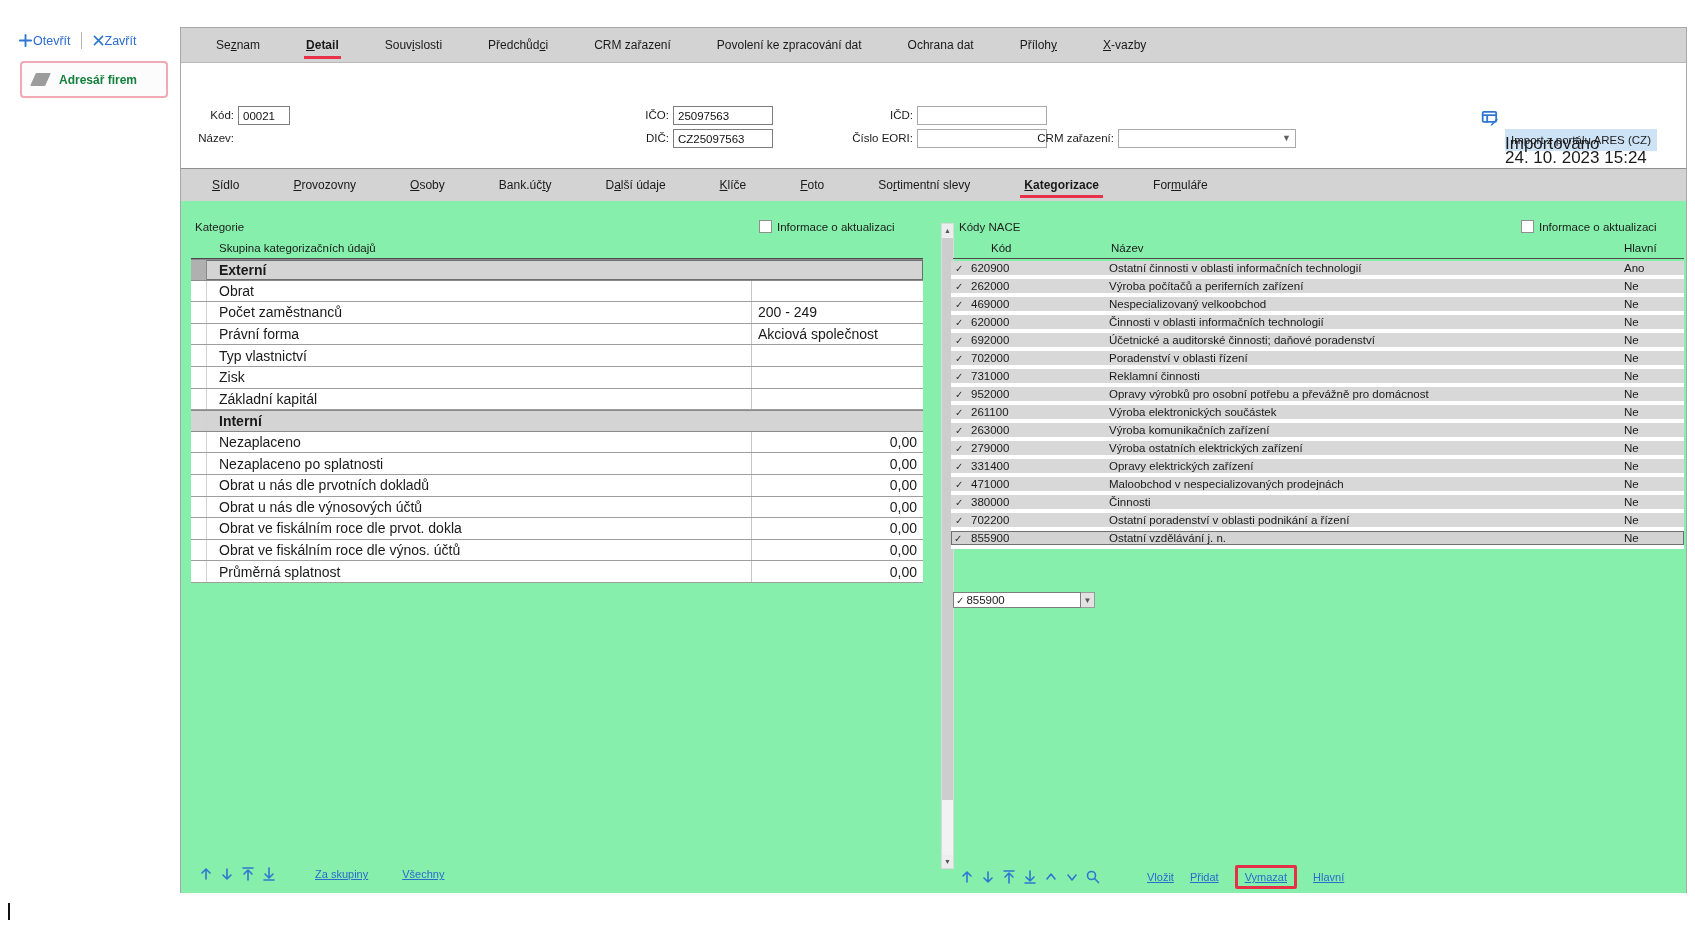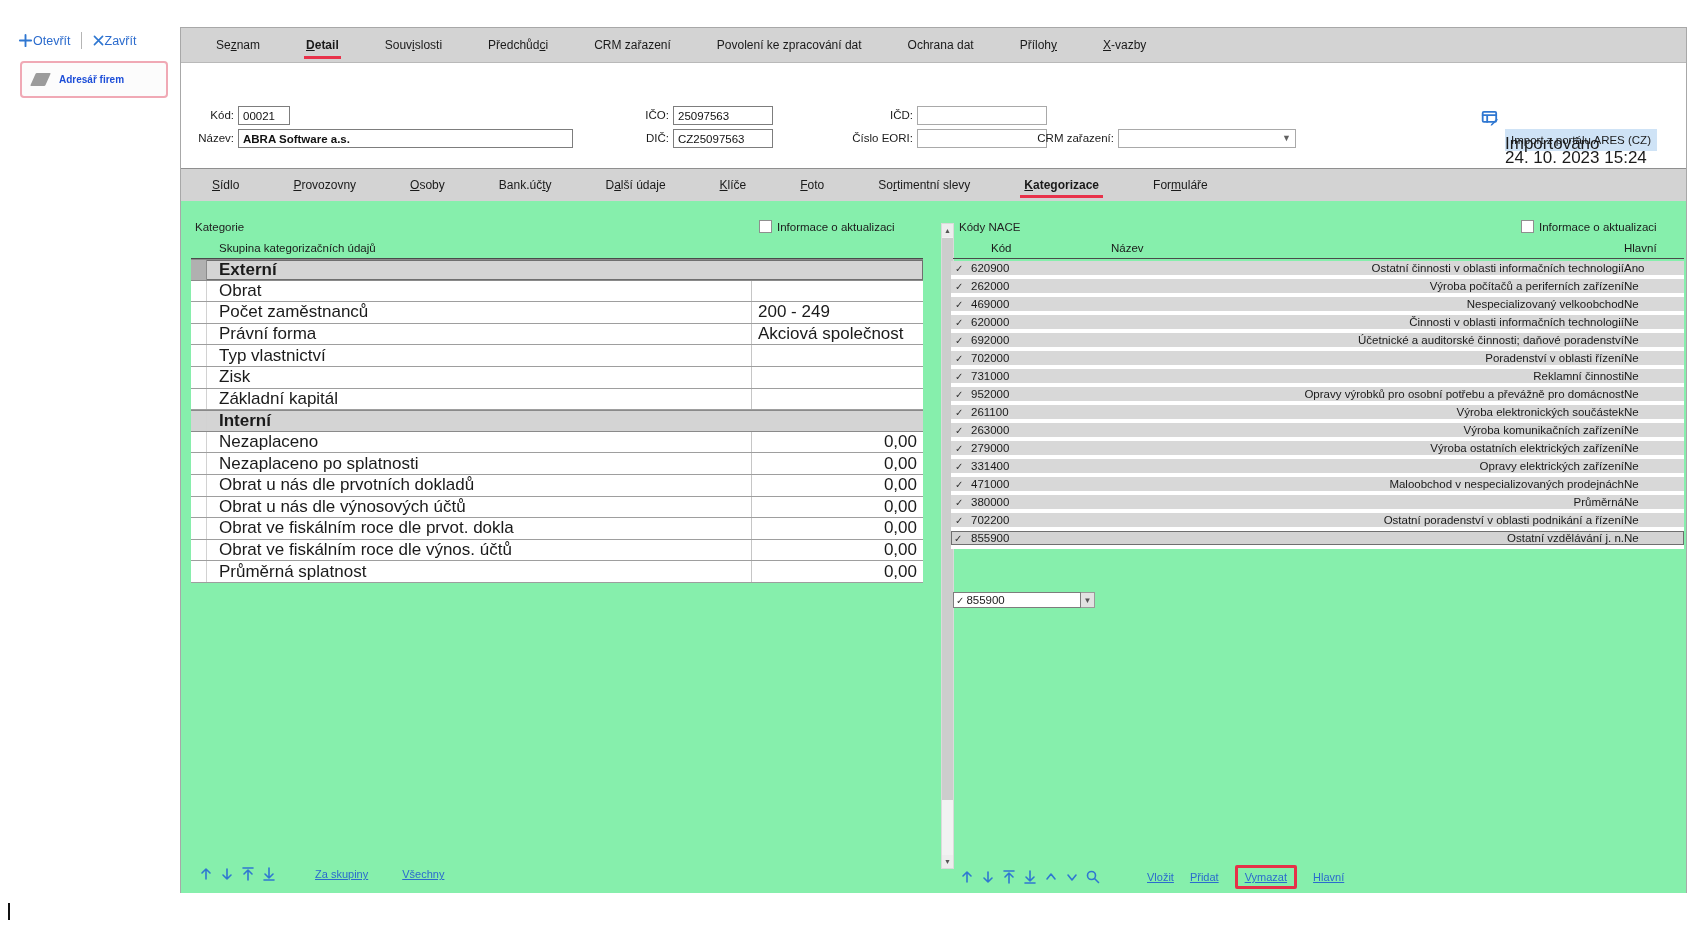--- a/index.html
+++ b/index.html
@@ -5,21 +5,21 @@
   * { box-sizing: border-box; margin: 0; padding: 0; }
   html,body { width:1695px; height:926px; background:#fff; font-family:"Liberation Sans","DejaVu Sans",sans-serif; color:#1a1a1a; }
   .app { position:relative; width:1695px; height:926px; overflow:hidden; }
 
   
   .side-toolbar { position:absolute; left:18px; top:32px; display:flex; align-items:center; gap:10px; }
   .side-btn { display:flex; align-items:center; gap:0; color:#2b6bcd; font-size:12.5px; cursor:default; }
   .vsep { width:1px; height:17px; background:#b5b5b5; }
   .module-card { position:absolute; left:20px; top:61px; width:148px; height:37px; border:2px solid #f0a9b5; border-radius:4px; background:#fcfcfc; display:flex; align-items:center; padding-left:11px; gap:11px; }
   .para-icon { width:15px; height:13px; background:#9c9c9c; transform:skewX(-24deg); border-radius:1px; }
-  .module-label { font-weight:bold; font-size:10px; color:#1d4ed8; }
+  .module-label { font-weight:bold; font-size:12px; color:#15803d; }
   .text-cursor { position:absolute; left:8px; top:903px; width:2px; height:17px; background:#111; }
 
   
   .window { position:absolute; left:180px; top:27px; width:1507px; height:866px; background:#fff; border:1px solid #a8a8a8; }
 
   .tabbar { position:absolute; left:0; top:0; width:100%; height:35px; background:#d3d3d3; border-bottom:1px solid #b9b9b9; display:flex; align-items:stretch; padding-left:12px; }
   .tab { padding:0 23px; display:flex; align-items:center; font-size:12px; position:relative; }
   .tab .accel, .subtab .accel { text-decoration:underline; }
   .tab.active { font-weight:bold; }
   .tab.active .tab-text { position:relative; }
@@ -43,21 +43,21 @@
   .content { position:absolute; left:0; top:173px; width:100%; height:692px; background:#86efac; }
 
   .panel-title { position:absolute; font-size:11.5px; color:#222; }
   .cb-wrap { position:absolute; display:flex; align-items:center; gap:5px; }
   .checkbox { width:13px; height:13px; border:1px solid #8f8f8f; background:#fff; }
   .cb-label { font-size:11.5px; }
 
   
   .cat-head { position:absolute; left:10px; top:36px; width:732px; height:22px; border-bottom:1px solid #4a4a4a; display:flex; align-items:center; padding-left:28px; font-size:11.5px; }
   .cat-table { position:absolute; left:10px; top:58px; width:732px; }
-  .crow { display:flex; height:21.6px; border-bottom:1px solid #9e9e9e; align-items:center; font-size:17px; background:#fff; }
+  .crow { display:flex; height:21.6px; border-bottom:1px solid #9e9e9e; align-items:center; font-size:14px; background:#fff; }
   .crow .gut { width:16px; align-self:stretch; border-right:1px solid #d2d2d2; }
   .crow .lab { width:544px; padding-left:12px; align-self:stretch; display:flex; align-items:center; }
   .crow .val { width:172px; padding-left:6px; align-self:stretch; display:flex; align-items:center; border-left:1px solid #c6c6c6; }
   .crow.group { background:#d4d4d4; font-weight:bold; border-bottom:1px solid #8a8a8a; border-top:1px solid #8a8a8a; }
   .crow.group .val { border-left:none; }
   .crow.group.selected { box-shadow:inset 0 0 0 1px #6f6f6f; }
   .crow.group.selected .gut { background:#b0b0b0; border-right:1px solid #8a8a8a; }
   .crow.num .val { justify-content:flex-end; padding-right:6px; }
 
   
@@ -68,21 +68,21 @@
   
   .nace-head { position:absolute; left:772px; top:36px; width:731px; height:22px; border-bottom:1px solid #4a4a4a; display:flex; align-items:center; font-size:11.5px; }
   .nace-head .c0 { width:14px; }
   .nace-head .c1 { width:142px; padding-left:24px; }
   .nace-head .c2 { flex:1; padding-left:2px; }
   .nace-head .c3 { width:60px; }
   .nace-table { position:absolute; left:770px; top:60px; width:733px; }
   .nrow { display:flex; align-items:center; height:18px; border-bottom:4px solid #fff; background:#d8d8d8; font-size:11.5px; }
   .nrow .chk { width:14px; padding-left:4px; font-size:10px; color:#333; }
   .nrow .code { width:142px; padding-left:6px; }
-  .nrow .name { flex:1; padding-left:2px;text-align:right; }
+  .nrow .name { flex:1; padding-left:2px; }
   .nrow .main { width:60px; }
   .nrow.selected { box-shadow:inset 0 0 0 1px #6f6f6f; background:#d3d3d3; }
   .nrow.selected .chk { padding-left:3px; }
   .code-box { display:flex; align-items:center; width:128px; height:16px; background:#fff; border:1px solid #7d7d7d; margin-left:1px; }
   .code-box .chk2 { font-size:10px; color:#333; padding:0 2px 0 2px; }
   .code-box .ctext { flex:1; font-size:11.5px; }
   .code-dd { width:14px; height:16px; background:#e2e2e2; border:1px solid #9a9a9a; border-left:none; font-size:8px; color:#555; display:flex; align-items:center; justify-content:center; }
 
   
   .footer { position:absolute; display:flex; align-items:center; }
@@ -157,21 +157,20 @@
 
         <div class="tab">
           <span class="tab-text"><span></span><span class="accel">X</span><span>-vazby</span></span>
         </div>
       </div>
 
     <div class="formarea">
       <label class="f-label" style="left:0;top:46px;width:53px;">Kód:</label>
       <input class="f-input" style="left: 57px; top: 43px; width: 52px;" value="00021">
       <label class="f-label" style="left:0;top:69px;width:53px;">Název:</label>
-      <input class="f-input bold" style="left: 57px; top: 66px; width: 335px;" value="ABRA Software a.s.">
 
       <label class="f-label" style="left:408px;top:46px;width:80px;">IČO:</label>
       <input class="f-input" style="left: 492px; top: 43px; width: 100px;" value="25097563">
       <label class="f-label" style="left:408px;top:69px;width:80px;">DIČ:</label>
       <input class="f-input" style="left: 492px; top: 66px; width: 100px;" value="CZ25097563">
 
       <label class="f-label" style="left:642px;top:46px;width:90px;">IČD:</label>
       <input class="f-input" style="left: 736px; top: 43px; width: 130px; border-color: rgb(169, 169, 169);" value="">
       <label class="f-label" style="left:642px;top:69px;width:90px;">Číslo EORI:</label>
       <input class="f-input" style="left: 736px; top: 66px; width: 130px; border-color: rgb(169, 169, 169);" value="">
@@ -473,21 +472,21 @@
           <div class="nrow">
             <span class="chk">✓</span>
             <span class="code">471000</span>
             <span class="name">Maloobchod v nespecializovaných prodejnách</span>
             <span class="main">Ne</span>
           </div>
 
           <div class="nrow">
             <span class="chk">✓</span>
             <span class="code">380000</span>
-            <span class="name">Průměrná</span>
+            <span class="name">Činnosti</span>
             <span class="main">Ne</span>
           </div>
 
           <div class="nrow">
             <span class="chk">✓</span>
             <span class="code">702200</span>
             <span class="name">Ostatní poradenství v oblasti podnikání a řízení</span>
             <span class="main">Ne</span>
           </div>
 

